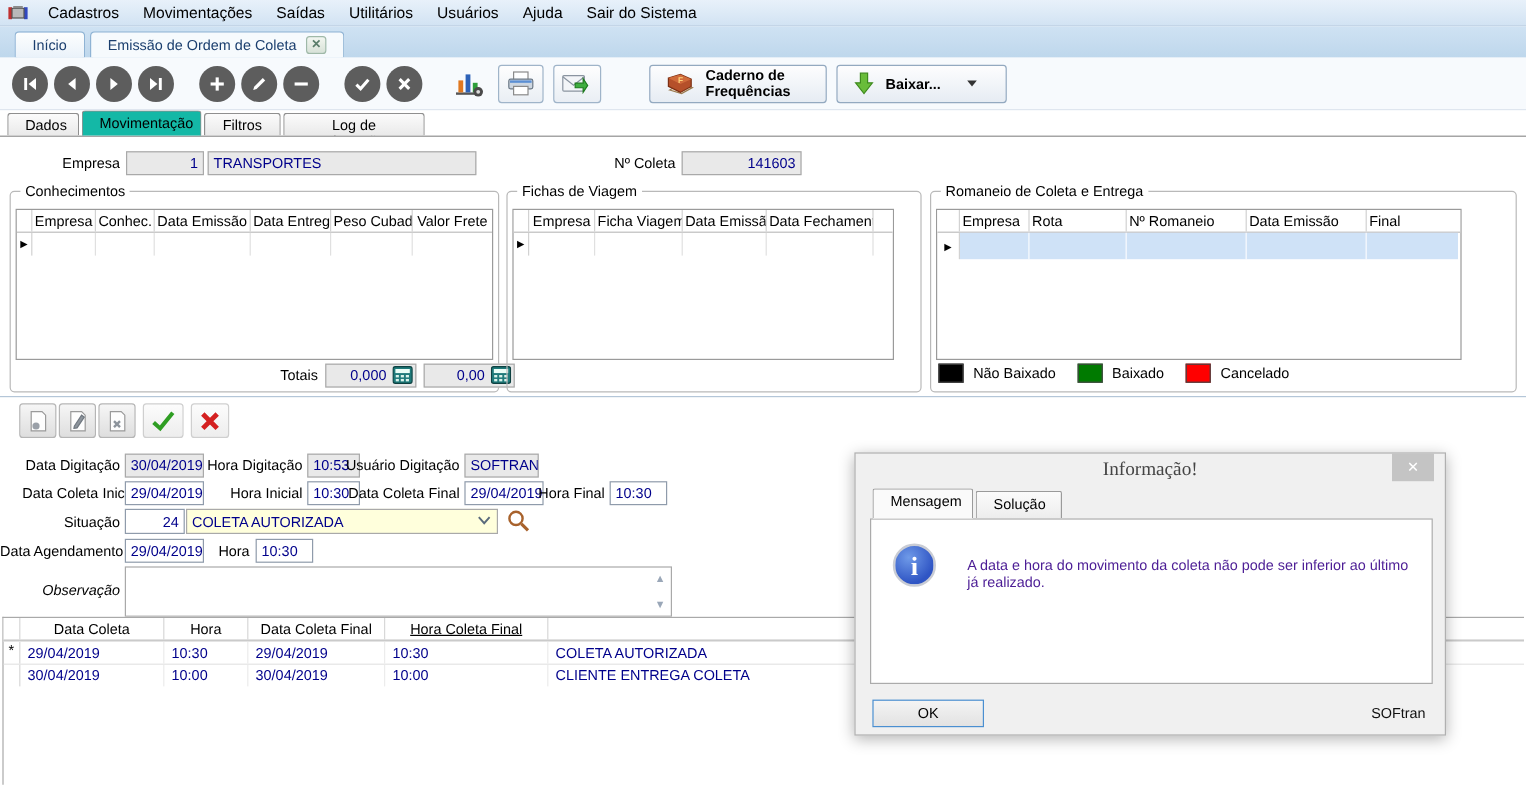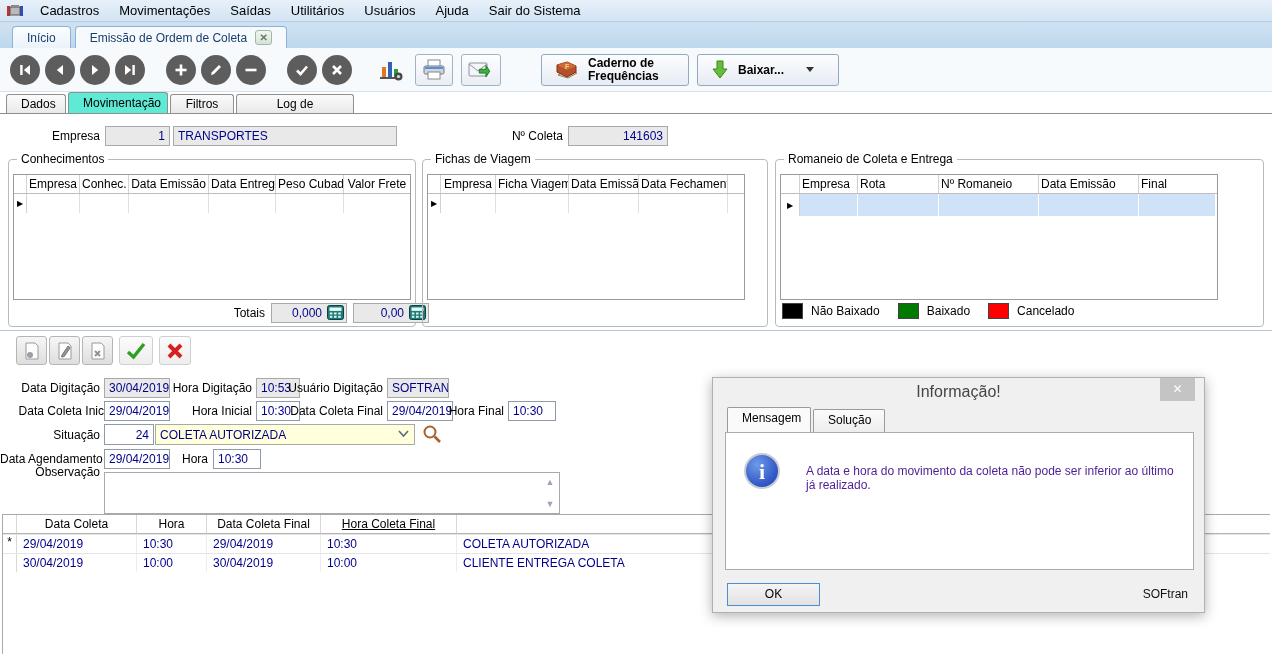--- a/index.html
+++ b/index.html
@@ -77,21 +77,21 @@
   .subtabs{
     position:absolute; left:0; top:92px; width:1272px; height:21px;
     display:flex; align-items:flex-end; padding-left:6px; background:#fff;
   }
   .stab{
     height:19px; padding:2px 14px 0 14px; font-size:12px; text-align:center;
     border:1px solid #8f8f8f; border-bottom:none; border-radius:3px 3px 0 0;
     background:linear-gradient(#fbfbfb,#e9e9e9); margin-right:2px;
   }
   .stab.active{
-    height:21px; background:#5eead4; position:relative; z-index:2; font-size:12px;
+    height:21px; background:#14b8a6; position:relative; z-index:2; font-size:12px;
     padding-top:3px;
   }
 
   
   .mainpanel{
     position:absolute; left:0; top:113px; width:1272px; height:541px;
     background:#fff; border-top:1px solid #8f8f8f;padding-left:16px;
   }
   .lbl{ position:absolute; font-size:12px; white-space:nowrap; text-align:right; }
   .fld{
@@ -153,21 +153,21 @@
   .b-ind{ width:14px; flex:0 0 auto; text-align:center; font-size:12px; color:#000; border-right:1px solid #d8d8d8; }
 
   
   .dialog{
     position:absolute; left:712px; top:377px; width:493px; height:236px;
     background:#f0f0f0; border:1px solid #b0b0b0;
     box-shadow: 0 3px 12px rgba(0,0,0,.30); z-index:20;
   }
   .dlg-title{
     position:absolute; top:5px; left:0; width:100%; text-align:center;
-    font-size:16px; color:#454545;
+    font-size:16px; color:#454545;font-family:Liberation Serif, serif;
   }
   .dlg-close{
     position:absolute; top:0; right:9px; width:35px; height:23px;
     background:#c4c4c4; color:#fff; font-size:12px; text-align:center; line-height:23px;
   }
   .dlg-tab{
     position:absolute; height:23px; padding:3px 14px 0; font-size:12px;
     border:1px solid #9a9a9a; border-bottom:none; border-radius:2px 2px 0 0;
     background:linear-gradient(#fbfbfb,#ededed);
   }
@@ -498,21 +498,21 @@
     <svg style="position:absolute; left:421px; top:309px;" width="22" height="22" viewBox="0 0 22 22">
       <circle cx="9" cy="9" r="5.5" fill="none" stroke="#a8622c" stroke-width="2"></circle>
       <line x1="13.5" y1="13.5" x2="19" y2="19" stroke="#a8622c" stroke-width="2.6"></line>
     </svg>
 
     <span class="lbl" style="left:0; top:338px; width:100px;">Data Agendamento</span>
     <div class="fld white" style="left:104px; top:335px; width:66px;">29/04/2019</div>
     <span class="lbl" style="left:130px; top:338px; width:78px;">Hora</span>
     <div class="fld white" style="left:213px; top:335px; width:48px;">10:30</div>
 
-    <span class="lbl" style="left:0; top:351px; width:100px;">Observação</span>
+    <span class="lbl" style="left:0; top:371px; width:100px;font-style:italic;">Observação</span>
     <div class="obs" style="left:104px; top:358px; width:456px; height:42px;">
       <span></span>
       <span class="sc" style="top:2px;">▲</span>
       <span class="sc" style="bottom:2px;">▼</span>
     </div>
 
     <div class="bgrid">
       <div class="g-head" style="border-bottom:1px solid #b5b5b5;">
         <div class="b-hcell" style="width:14px;"></div>
         <div class="b-hcell" style="width:120px;">Data Coleta</div>

